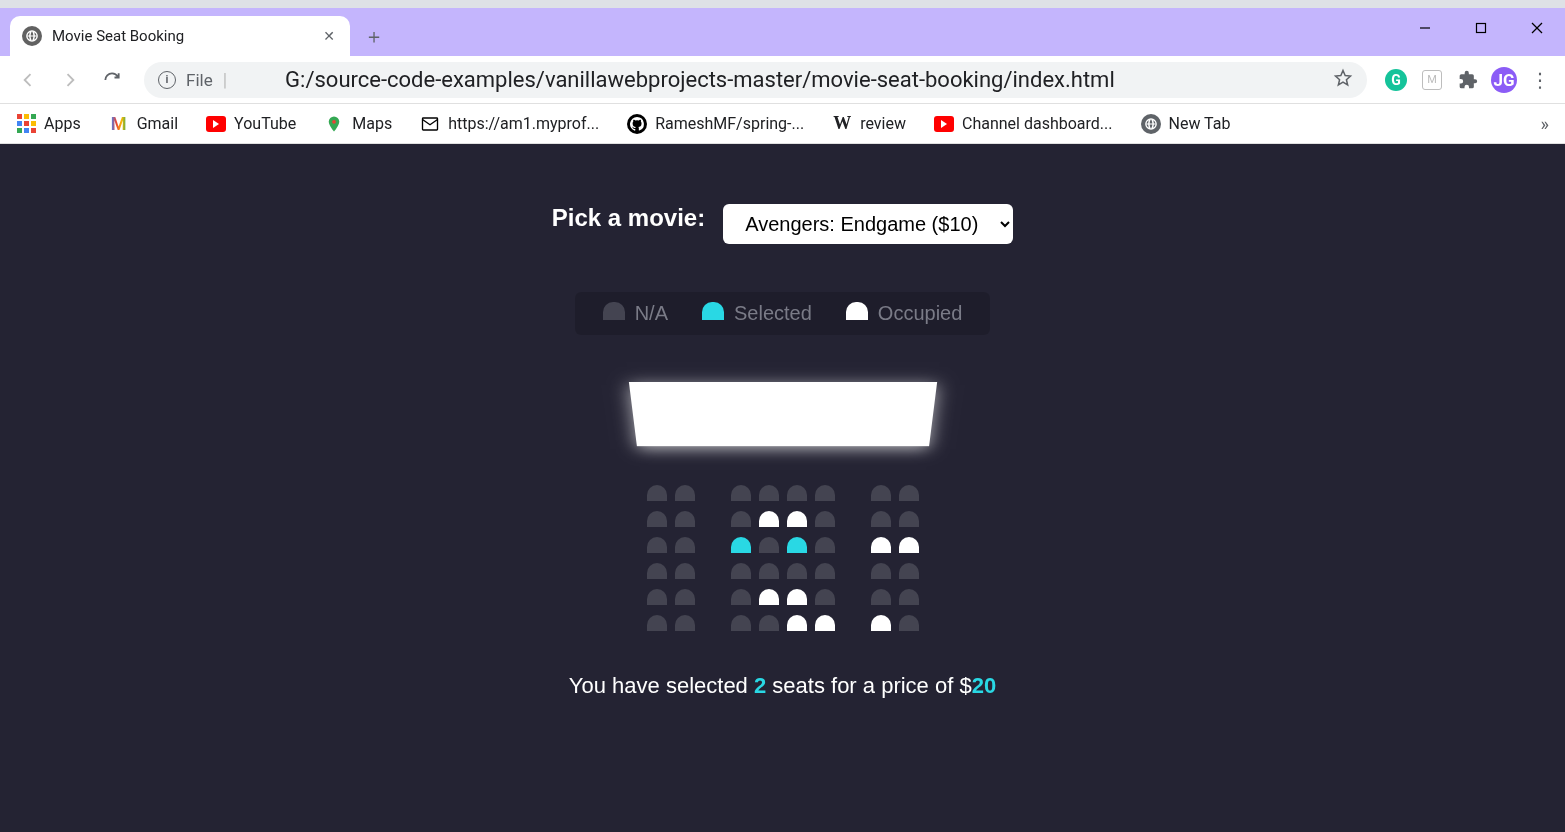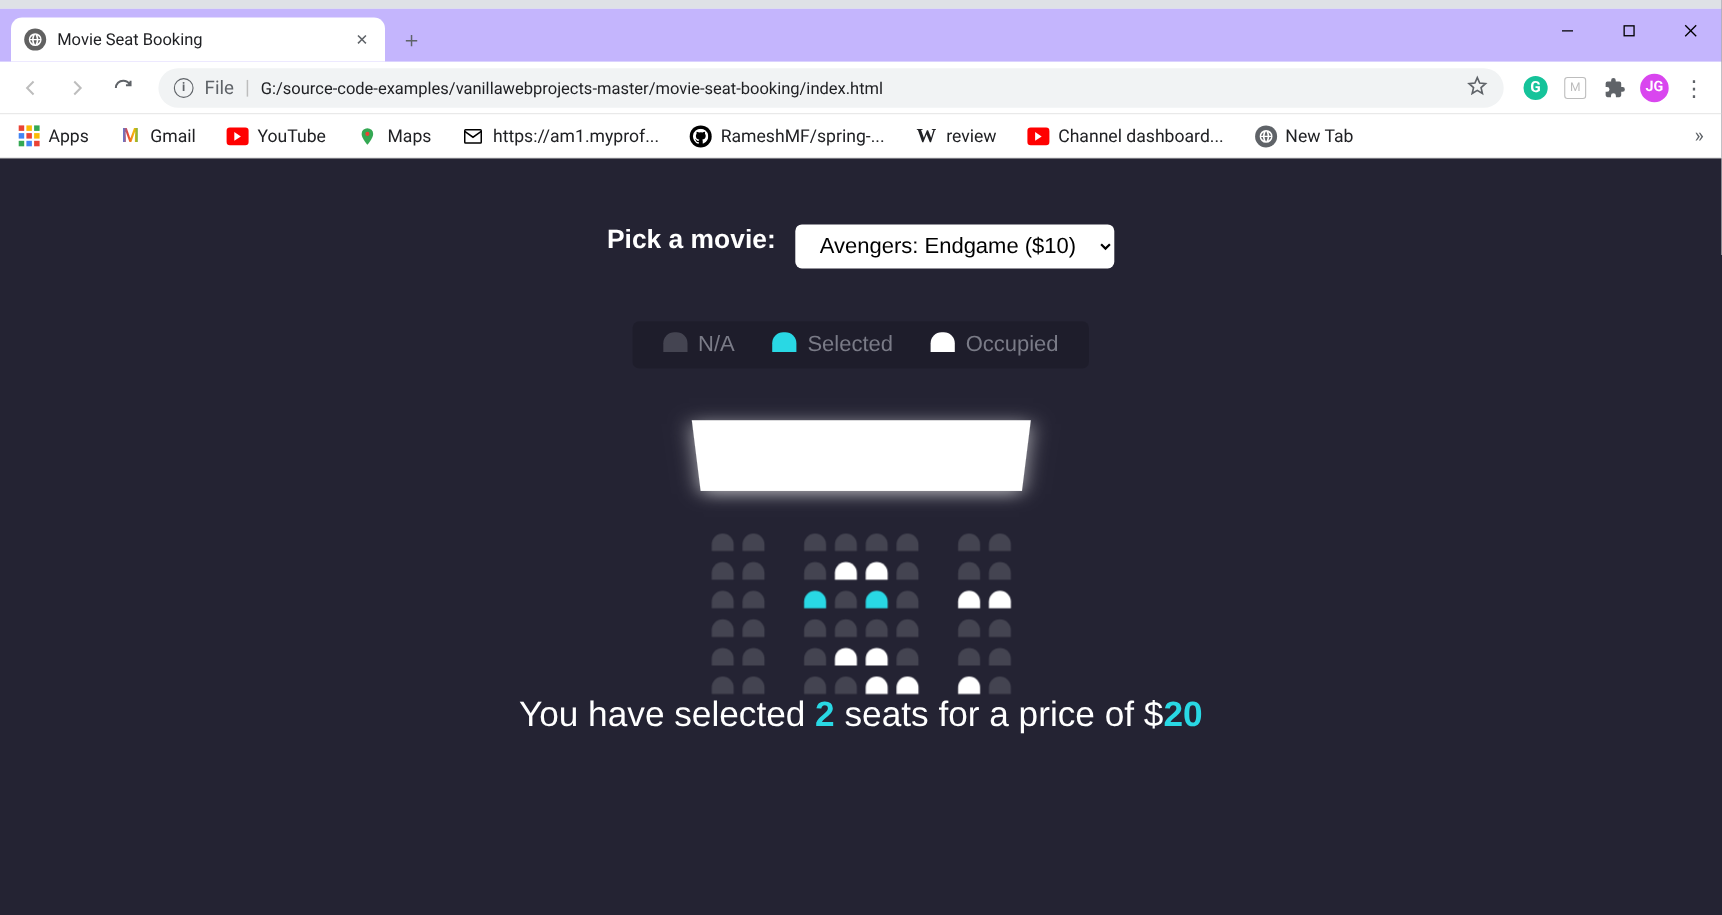--- a/index.html
+++ b/index.html
@@ -20,27 +20,27 @@
 .win-btn svg { width: 12px; height: 12px; }
 
 .toolbar { height: 48px; background: #fff; display: flex; align-items: center; padding: 0 10px; gap: 6px; border-bottom: 1px solid #e0e0e0; }
 .nav-btn { width: 36px; height: 36px; display: flex; align-items: center; justify-content: center; color: #5f6368; border-radius: 50%; }
 .nav-btn.disabled { color: #bdbdbd; }
 .nav-btn svg { width: 20px; height: 20px; }
 .omnibox { flex: 1; height: 36px; background: #f1f3f4; border-radius: 18px; display: flex; align-items: center; padding: 0 14px; gap: 10px; color: #202124; margin: 0 8px; }
 .omnibox .info-icon { width: 18px; height: 18px; border: 1.5px solid #5f6368; border-radius: 50%; display:flex; align-items:center; justify-content:center; font-size:11px; font-weight:bold; color:#5f6368; }
 .omnibox .file-label { color: #5f6368; font-size: 17px; }
 .omnibox .sep { color: #bdbdbd; font-size: 18px; }
-.omnibox .url { font-size: 15px; color: #202124; flex:1; white-space:nowrap; overflow:hidden; }
+.omnibox .url { font-size: 22px; color: #202124; flex:1; white-space:nowrap; overflow:hidden;margin-left:48px; }
 .omnibox .star { color:#5f6368; }
 .ext-icon { width: 30px; height: 30px; display:flex; align-items:center; justify-content:center; }
 .grammarly { width: 22px; height: 22px; border-radius: 50%; background: #15c39a; color:#fff; font-weight:bold; font-size:14px; display:flex; align-items:center; justify-content:center; }
 .ext-gray { width:20px; height:20px; border:1.5px solid #bdbdbd; border-radius:3px; display:flex; align-items:center; justify-content:center; color:#bdbdbd; font-size:11px; }
 .puzzle svg { width:20px; height:20px; fill:#5f6368; }
-.avatar { width: 26px; height: 26px; border-radius: 50%; background: #d946ef; color:#fff; font-weight:bold; font-size:13px; display:flex; align-items:center; justify-content:center; }
+.avatar { width: 26px; height: 26px; border-radius: 50%; background: #8b5cf6; color:#fff; font-weight:bold; font-size:17px; display:flex; align-items:center; justify-content:center; }
 .kebab { width: 30px; display:flex; align-items:center; justify-content:center; color:#5f6368; font-size:20px; }
 
 .bookmark-bar { height: 40px; background:#fff; display:flex; align-items:center; padding: 0 16px; gap: 28px; border-bottom: 1px solid #e0e0e0; }
 .bm { display:flex; align-items:center; gap:8px; font-size:16px; color:#202124; white-space:nowrap; }
 .bm-icon { width:20px; height:20px; display:flex; align-items:center; justify-content:center; }
 .apps-grid { display:grid; grid-template-columns:repeat(3,5px); grid-template-rows:repeat(3,5px); gap:2px; }
 .apps-grid span:nth-child(1){background:#ea4335;} .apps-grid span:nth-child(2){background:#fbbc04;} .apps-grid span:nth-child(3){background:#34a853;}
 .apps-grid span:nth-child(4){background:#4285f4;} .apps-grid span:nth-child(5){background:#ea4335;} .apps-grid span:nth-child(6){background:#fbbc04;}
 .apps-grid span:nth-child(7){background:#34a853;} .apps-grid span:nth-child(8){background:#4285f4;} .apps-grid span:nth-child(9){background:#ea4335;}
 .gmail-m { font-weight:bold; font-size:18px; background: linear-gradient(90deg,#4285f4,#ea4335,#fbbc04,#34a853); -webkit-background-clip:text; color:transparent; }
@@ -69,21 +69,21 @@
 .legend .seat { width:22px; height:18px; }
 
 .container { perspective: 1000px; margin-top: 40px; }
 .screen { background:#fff; width:300px; height:80px; margin:0 auto 30px; transform:rotateX(-42deg); box-shadow:0 4px 18px rgba(255,255,255,0.65); }
 .rows { display:flex; flex-direction:column; gap:10px; }
 .row { display:flex; gap:8px; justify-content:center; }
 .row .seat { width:20px; height:16px; cursor:pointer; }
 .row .gap { width:20px; }
 .row .seat.occupied { cursor:not-allowed; }
 
-.summary { font-size:32px; }
+.summary { margin-top:42px; font-size:22px; }
 .summary .highlight { color:#29d8e4; font-weight:600; }
 </style>
 </head>
 <body>
 
 <div class="browser">
   <div class="titlebar"></div>
   <div class="tabstrip">
     <div class="tab">
       <div class="tab-favicon">

